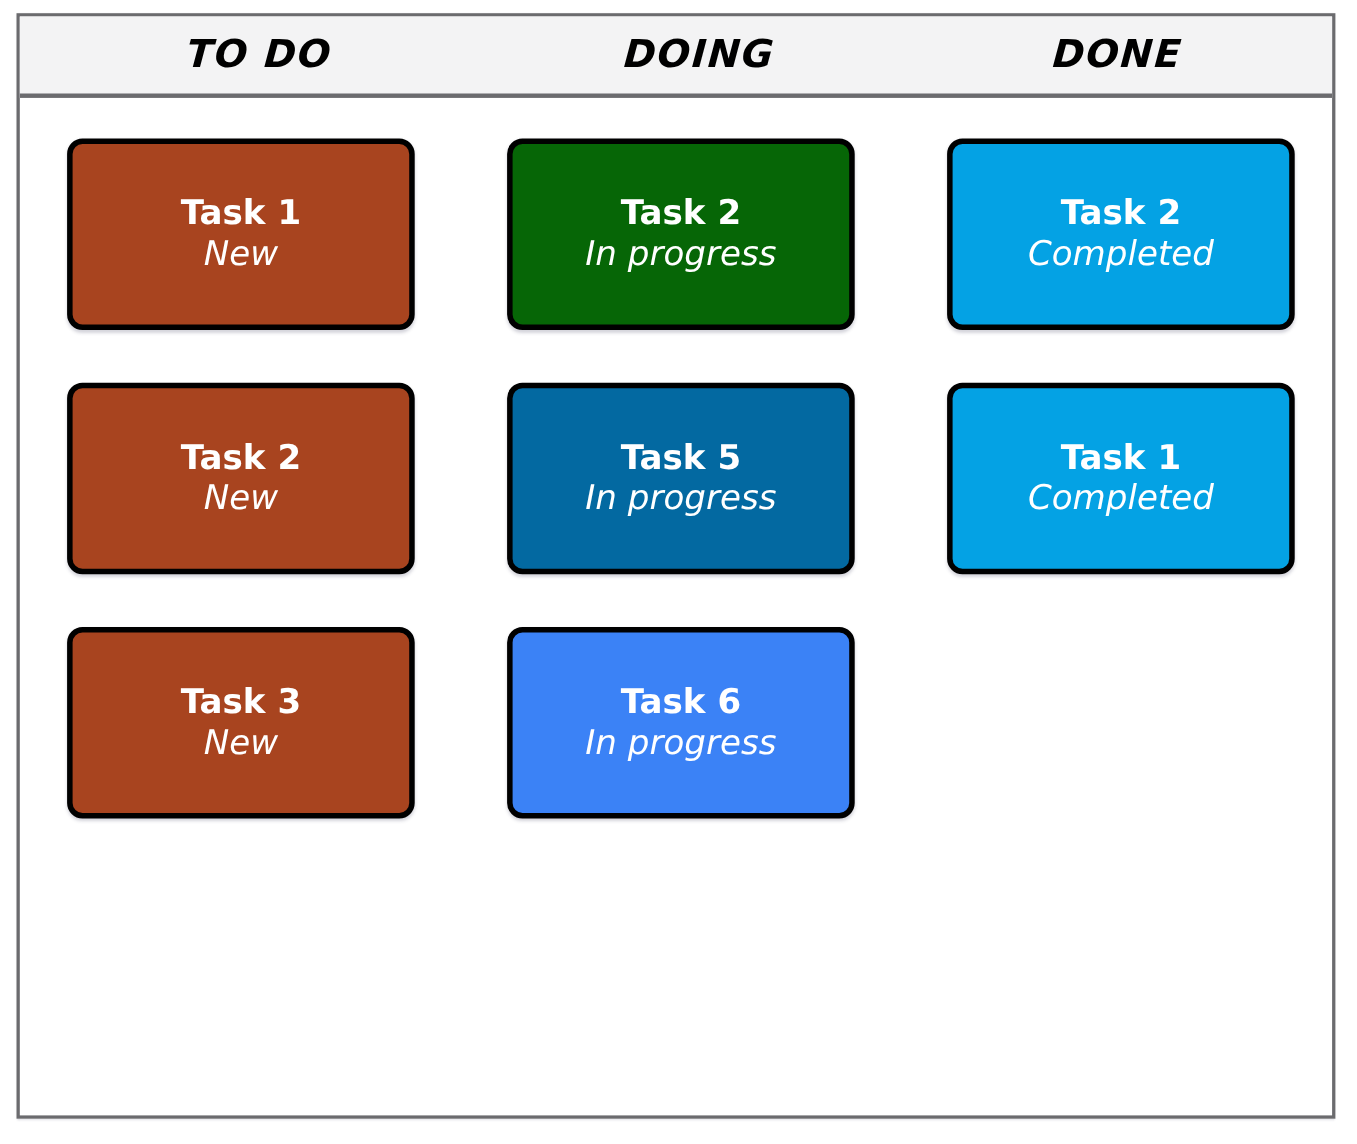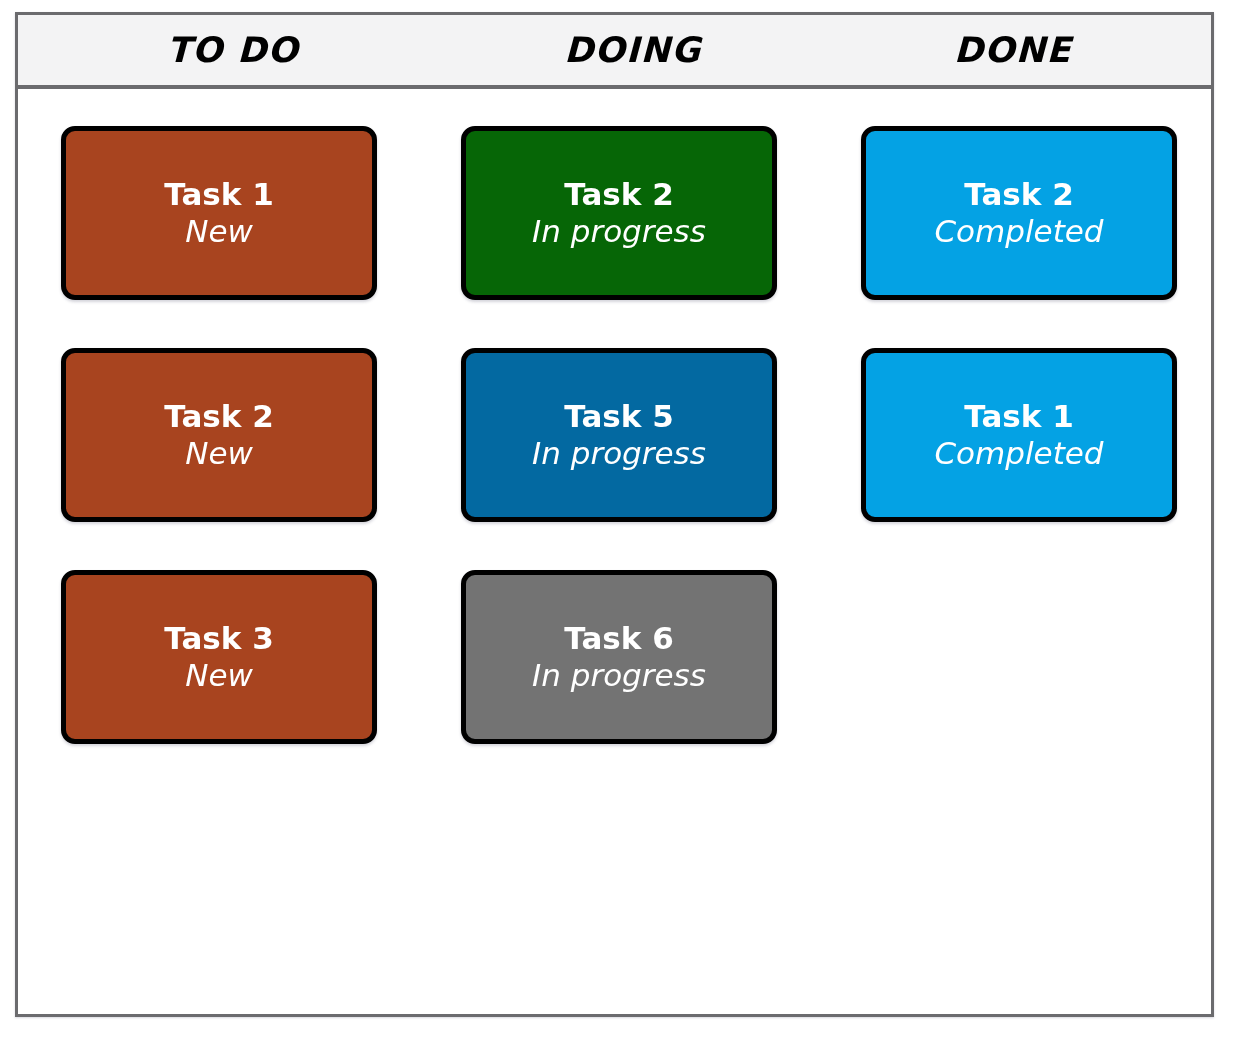--- a/index.html
+++ b/index.html
@@ -136,21 +136,21 @@
 
     <div class="column col-doing">
       <div class="card row-0" style="background-color: rgb(6, 102, 6);">
         <div class="card-title">Task 2</div>
         <div class="card-status">In progress</div>
       </div>
       <div class="card row-1" style="background-color: #0369a1;">
         <div class="card-title">Task 5</div>
         <div class="card-status">In progress</div>
       </div>
-      <div class="card row-2" style="background-color: #737373;">
+      <div class="card row-2" style="background-color: #3b82f6;">
         <div class="card-title">Task 6</div>
         <div class="card-status">In progress</div>
       </div>
     </div>
 
     <div class="column col-done">
       <div class="card row-0" style="background-color: rgb(4, 162, 228);">
         <div class="card-title">Task 2</div>
         <div class="card-status">Completed</div>
       </div>

